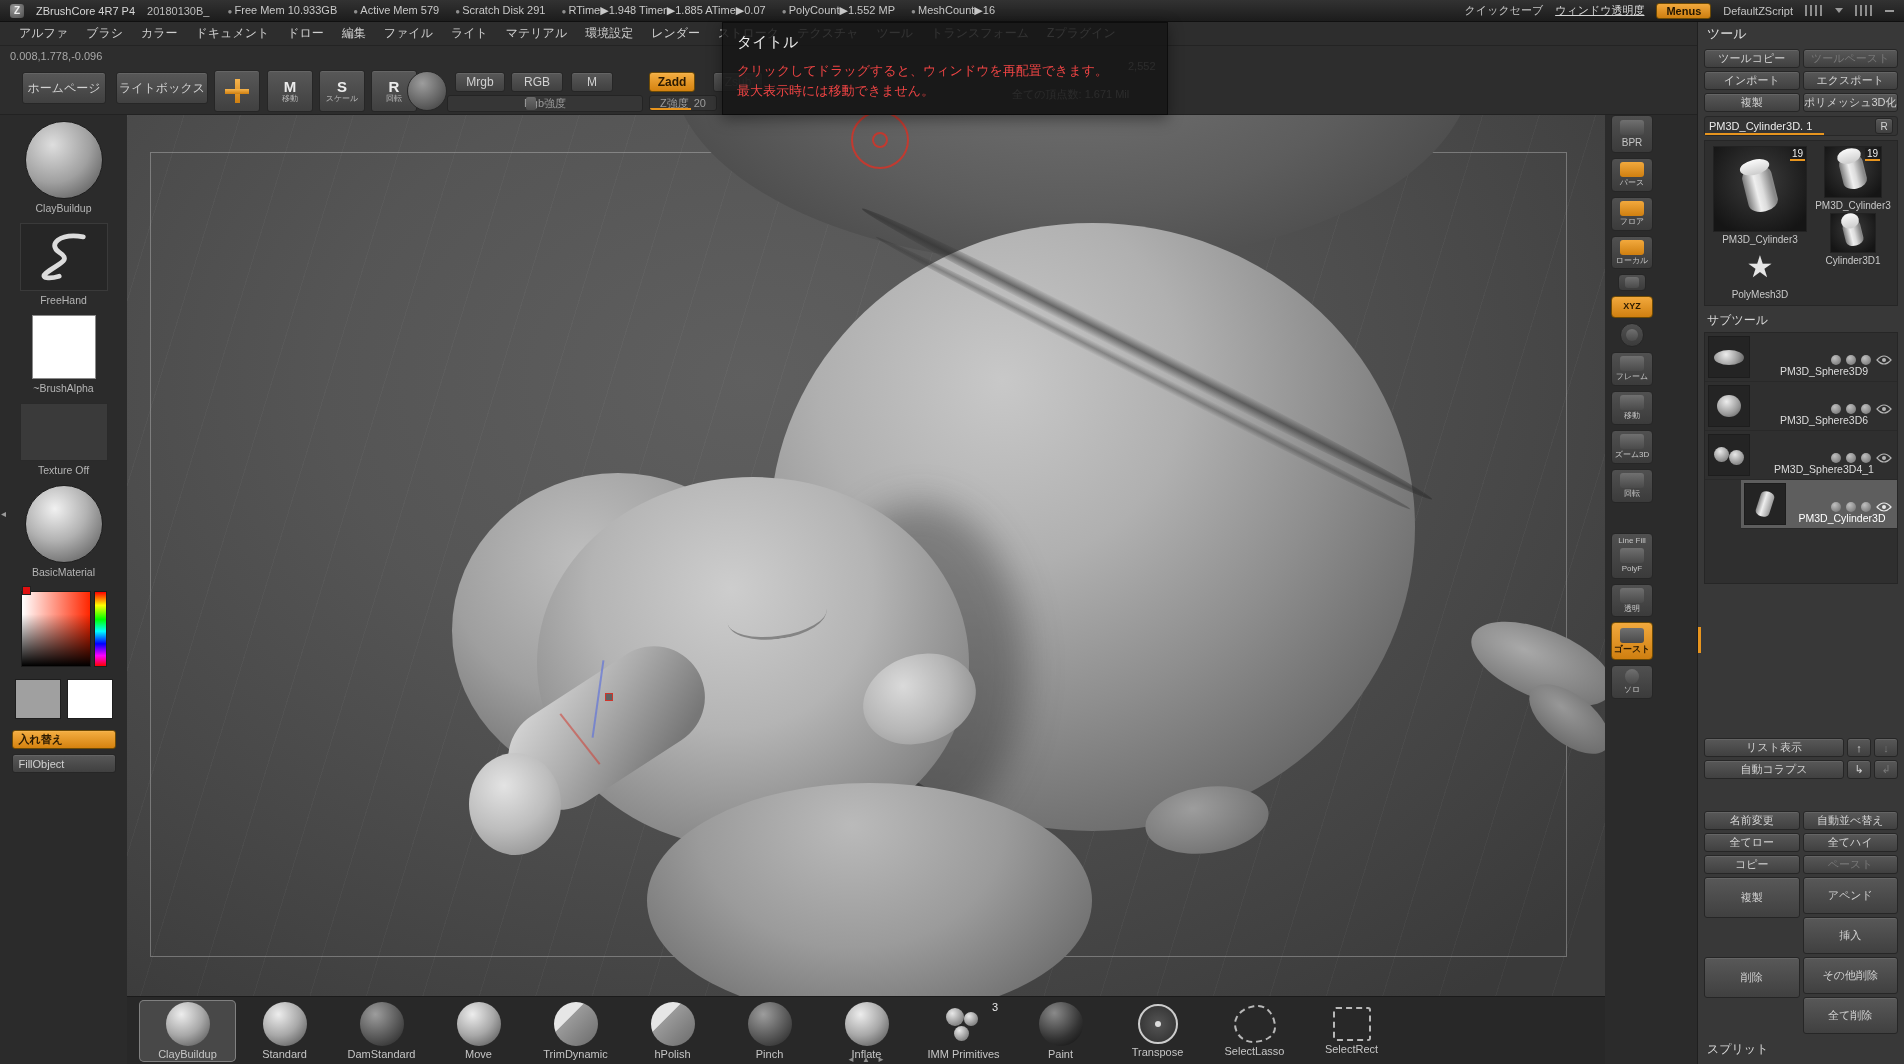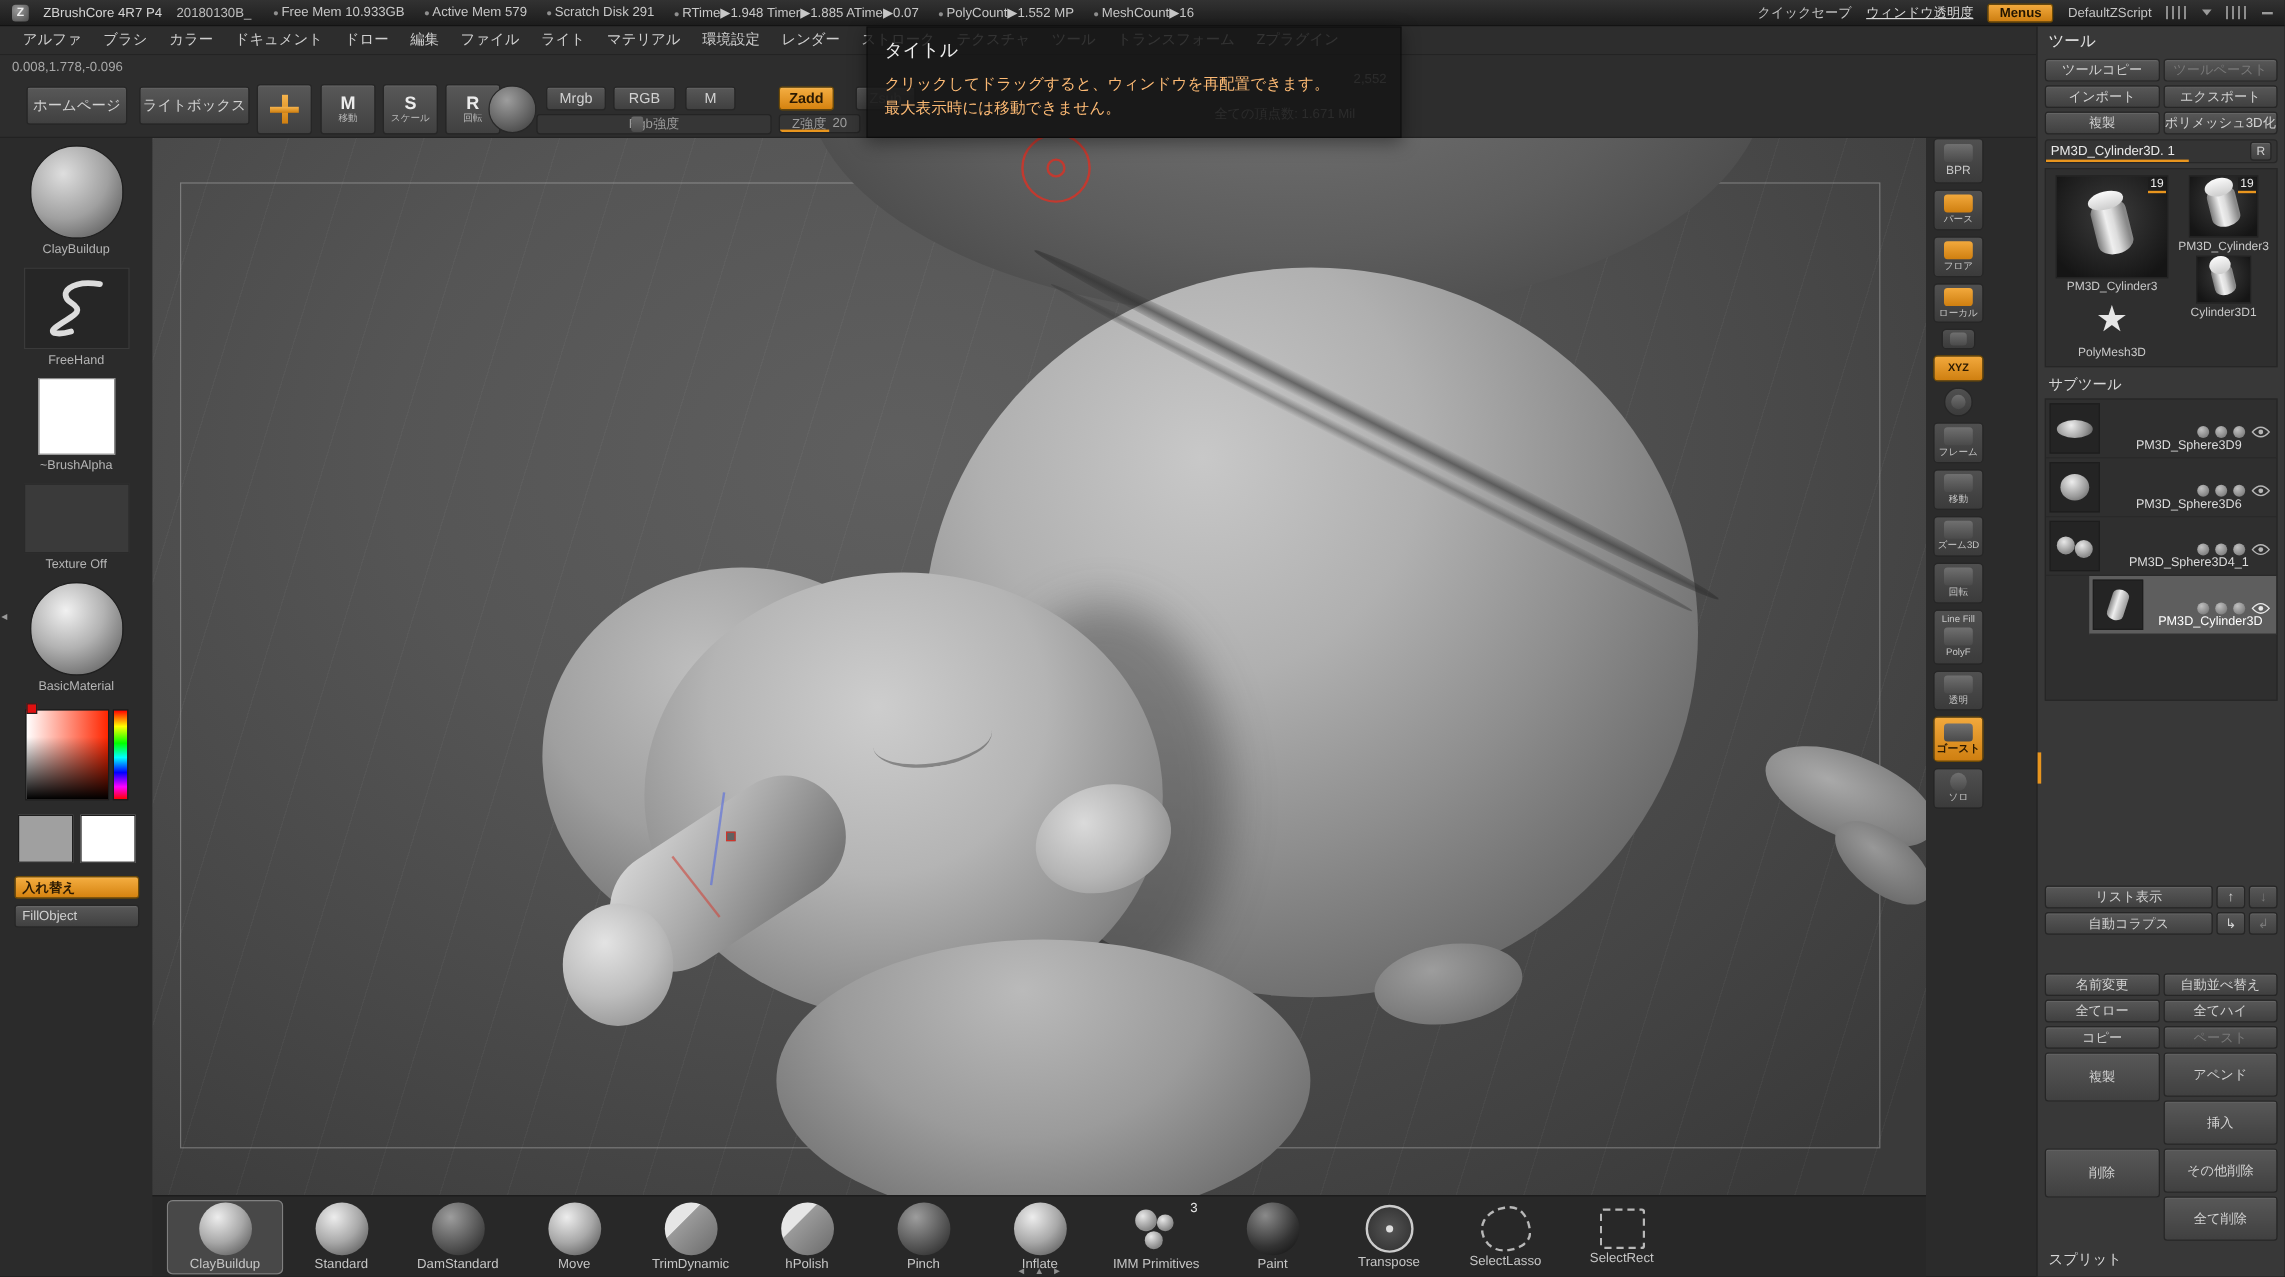--- a/index.html
+++ b/index.html
@@ -51,21 +51,21 @@
   .slider { position:absolute; background:#363636; border:1px solid #242424; border-radius:3px;
     color:#9c9c9c; font-size:11px; display:flex; align-items:center; justify-content:center; gap:5px; overflow:hidden; }
   .slider .knob { position:absolute; top:1px; bottom:1px; width:10px; background:linear-gradient(#6a6a6a,#4b4b4b); border-radius:2px; }
   .slider .zfill { position:absolute; left:0; bottom:0; height:2px; background:#e8951e; }
   .readout { position:absolute; font-size:11px; color:#9b9b9b; }
   
   .tooltip { position:absolute; left:722px; top:22px; width:446px; height:93px; z-index:60;
     background:rgba(22,22,22,.84); border:1px solid rgba(0,0,0,.45); box-shadow:0 4px 14px rgba(0,0,0,.4);
     padding:10px 14px; }
   .tooltip .tt-title { font-size:15px; color:#ededed; font-weight:normal; margin-bottom:9px; }
-  .tooltip p { font-size:13px; color:#fdba74; line-height:1.5;font-family:Liberation Mono, monospace; }
+  .tooltip p { font-size:13px; color:#ef4444; line-height:1.5; }
   
   .left-panel { position:absolute; left:0; top:115px; width:127px; height:881px;
     display:flex; flex-direction:column; align-items:center; padding-top:6px; }
   .lp-label { font-size:10.5px; color:#b5b5b5; margin:3px 0 9px; }
   .lp-brush { width:78px; height:78px; border-radius:50%; background:radial-gradient(circle at 35% 30%,#dedede,#a0a0a0 52%,#4f4f4f 95%); border:1px solid #1f1f1f; }
   .lp-stroke { width:88px; height:68px; background:#262626; border:1px solid #3a3a3a; display:flex; align-items:center; justify-content:center; }
   .lp-alpha { width:64px; height:64px; background:#ffffff; border:1px solid #8a8a8a; }
   .lp-texture { width:88px; height:58px; background:#3a3a3a; border:1px solid #2a2a2a; }
   .lp-material { width:78px; height:78px; border-radius:50%; background:radial-gradient(circle at 38% 30%,#f1f1f1,#b2b2b2 45%,#5a5a5a 92%); border:1px solid #1f1f1f; }
   .lp-picker { position:relative; display:flex; gap:3px; margin-top:4px; }
@@ -384,21 +384,21 @@
       <span class="lbl">移動</span>
     </div>
     <div class="rs-btn">
       <span class="ic"></span>
       <span class="lbl">ズーム3D</span>
     </div>
     <div class="rs-btn">
       <span class="ic"></span>
       <span class="lbl">回転</span>
     </div>
-    <div class="rs-btn" style="height:46px;">
+    <div class="rs-btn" style="height:46px;margin-top:25px;">
       <span class="lbl">Line Fill</span>
       <span class="ic"></span>
       <span class="lbl">PolyF</span>
     </div>
     <div class="rs-btn">
       <span class="ic"></span>
       <span class="lbl">透明</span>
     </div>
     <div class="rs-btn orange-full" style="height:38px;">
       <span class="ic"></span>

